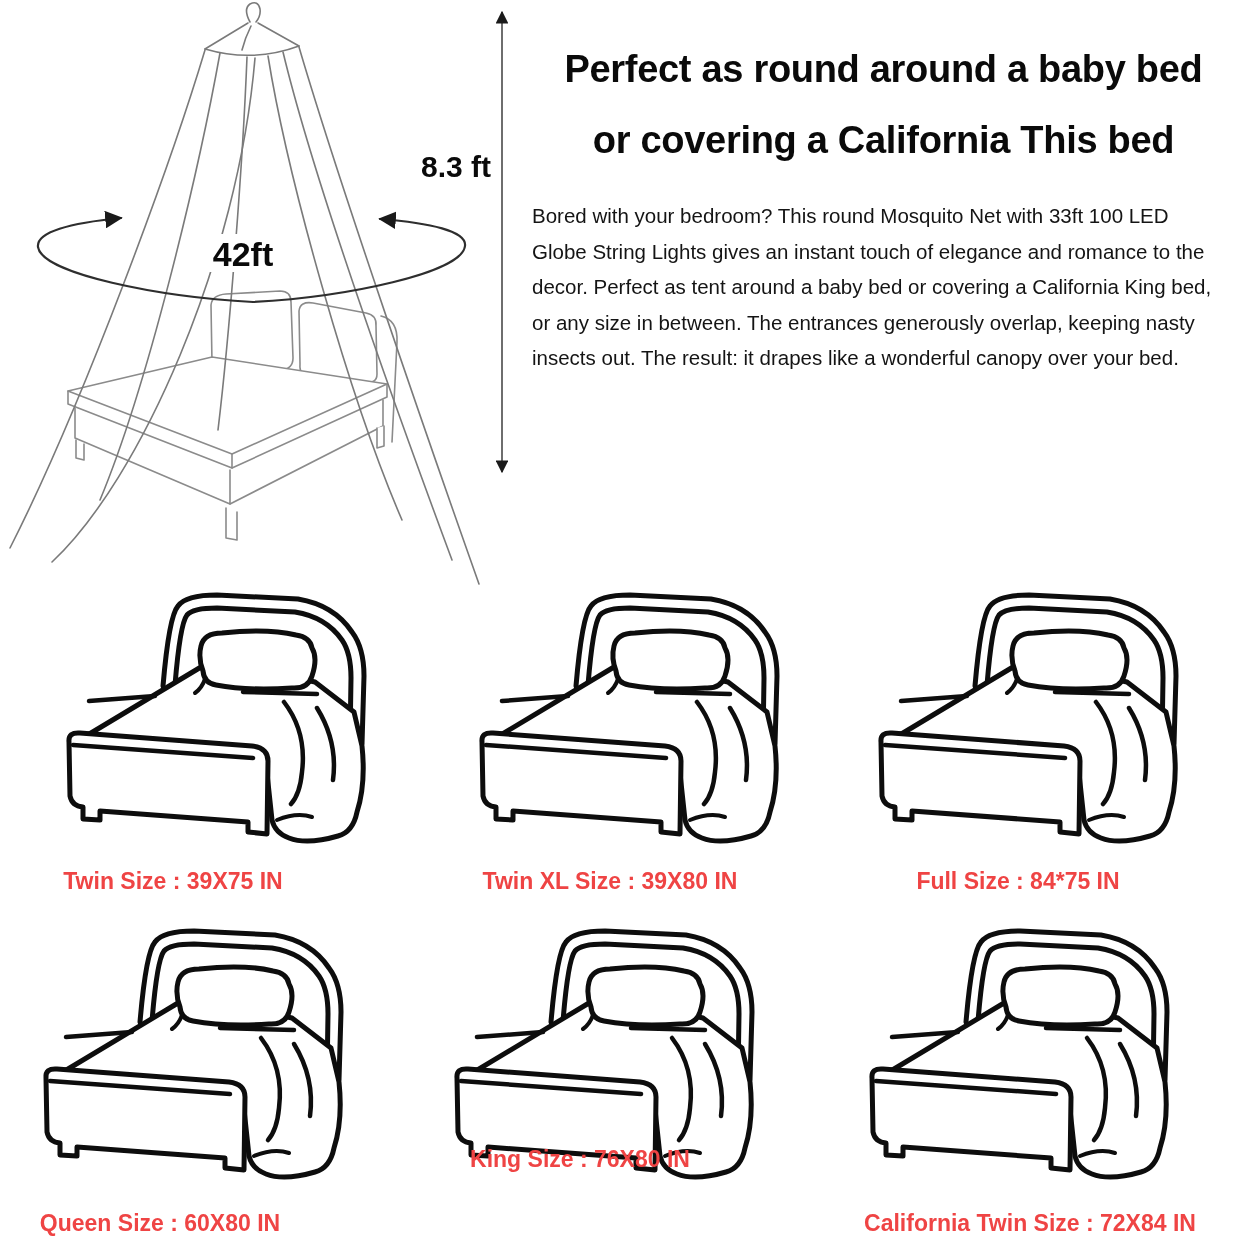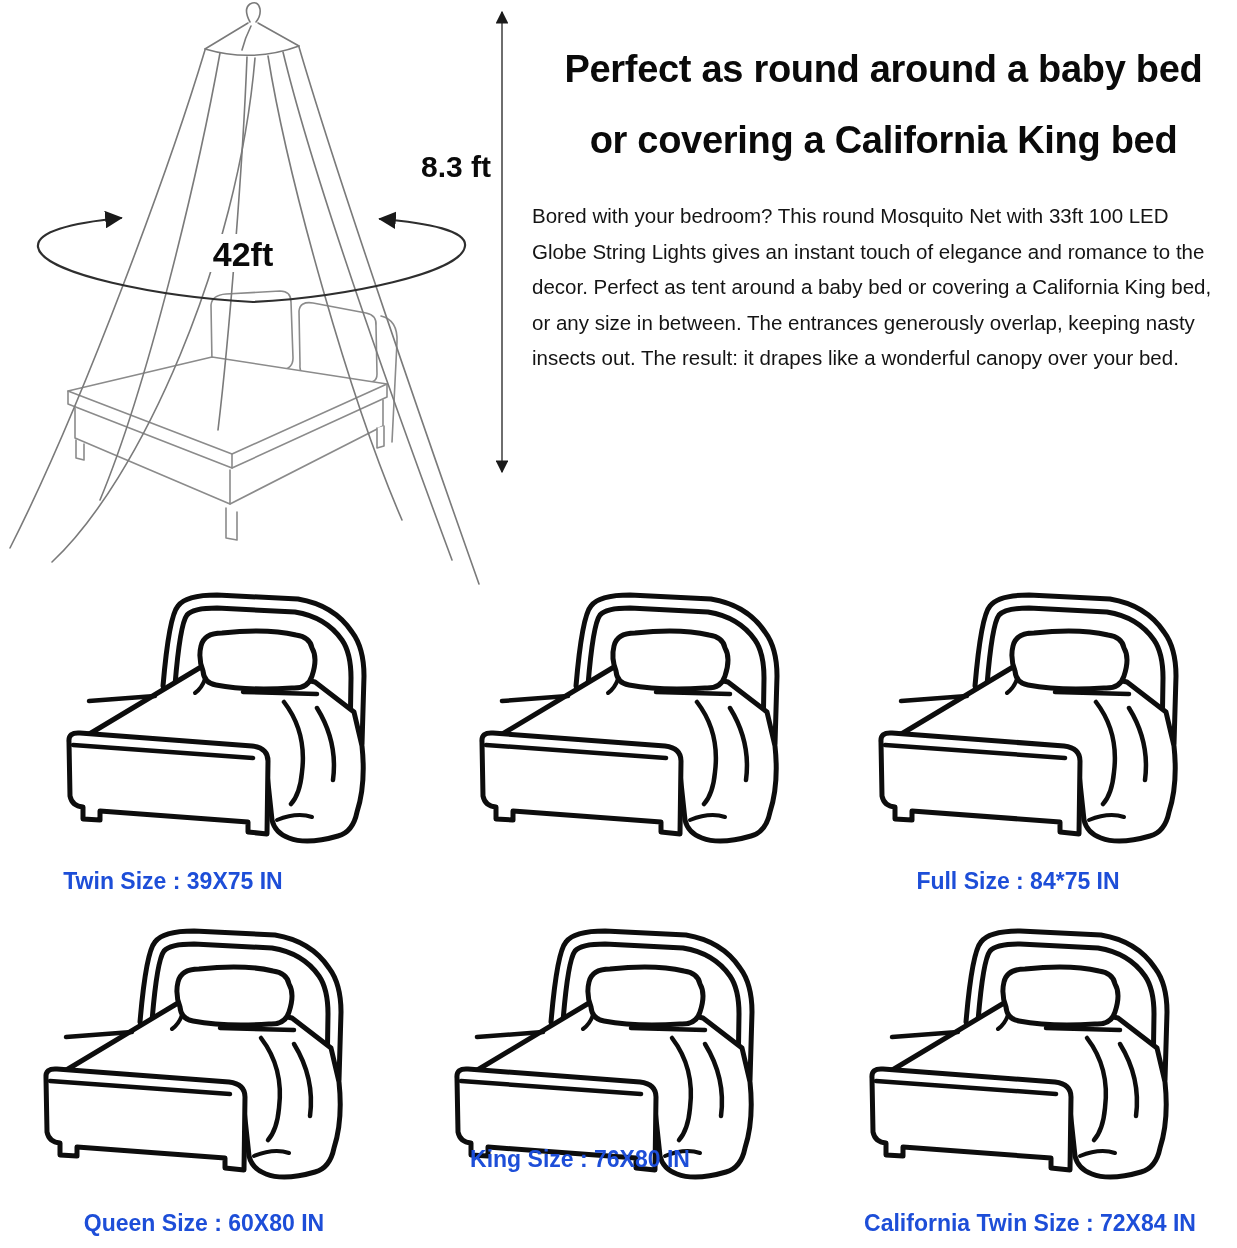--- a/index.html
+++ b/index.html
@@ -7,34 +7,34 @@
     position:relative;width:1237px;height:1248px;background:#ffffff;
     font-family:"Liberation Sans",sans-serif;color:#0a0a0a;overflow:hidden;
   }
   svg text{font-family:"Liberation Sans",sans-serif;}
   .canopy-svg{position:absolute;left:0;top:0;}
   .hero{position:absolute;left:532px;top:34px;width:703px;}
   .headline{margin:0;font-size:38px;font-weight:bold;line-height:71px;text-align:center;color:#0a0a0a;letter-spacing:-0.3px;}
   .headline .hl{display:block;white-space:nowrap;}
   .desc{margin:22px 16px 0 0;font-size:20.5px;line-height:35.5px;color:#141414;text-align:left;}
   .bed-svg{position:absolute;}
-  .size-label{position:absolute;font-weight:bold;font-size:23px;white-space:nowrap;text-align:center;color:#1d4ed8;}
+  .size-label{position:absolute;font-weight:bold;font-size:23px;white-space:nowrap;text-align:center;color:#ef4444;}
   
   #bed-twin{left:55px;top:582px;}
   #bed-twinxl{left:468px;top:582px;}
   #bed-full{left:867px;top:582px;}
   
   #bed-queen{left:32px;top:918px;}
   #bed-king{left:443px;top:918px;}
   #bed-calking{left:858px;top:918px;}
   
   #label-twin{left:0px;top:868px;width:346px;}
   #label-twinxl{left:440px;top:868px;width:340px;}
   #label-full{left:848px;top:868px;width:340px;}
-  #label-queen{left:0px;top:1210px;width:320px;padding-left:44px;}
+  #label-queen{left:0px;top:1210px;width:320px;}
   #label-king{left:410px;top:1146px;width:340px;}
   #label-calking{left:860px;top:1210px;width:340px;}
 </style>
 </head>
 <body>
 
 <div class="canvas">
 
   <svg class="canopy-svg" width="530" height="600" viewBox="0 0 530 600">
     <defs>
@@ -79,21 +79,21 @@
     <rect x="209" y="234" width="70" height="38" fill="#ffffff" stroke="none"></rect>
     <text x="243" y="266" text-anchor="middle" font-size="34" font-weight="bold" fill="#0a0a0a">42ft</text>
 
     <line x1="502" y1="12" x2="502" y2="472" stroke="#4a4a4a" stroke-width="1.6" marker-start="url(#ah)" marker-end="url(#ah)"></line>
     <text x="491" y="177" text-anchor="end" font-size="30" font-weight="bold" fill="#0a0a0a">8.3 ft</text>
   </svg>
 
   <div class="hero">
     <h1 class="headline">
       <span class="hl">Perfect as round around a baby bed</span>
-      <span class="hl">or covering a California King bed</span>
+      <span class="hl">or covering a California This bed</span>
     </h1>
     <p class="desc">Bored with your bedroom? This round Mosquito Net with 33ft 100 LED Globe String Lights gives an instant touch of elegance and romance to the decor. Perfect as tent around a baby bed or covering a California King bed, or any size in between. The entrances generously overlap, keeping nasty insects out. The result: it drapes like a wonderful canopy over your bed.</p>
   </div>
 
   <svg width="0" height="0" style="position:absolute" aria-hidden="true">
     <defs>
       <symbol id="bed-symbol" viewBox="0 0 330 275">
         <g fill="none" stroke="#0d0d0d" stroke-width="5" stroke-linecap="round" stroke-linejoin="round">
 
           <path d="M108 104 Q114 34 123 24 Q131 13 162 13 L243 17 Q279 23 297 50 Q309 66 309 94 L307 162" fill="#fff"></path>
@@ -130,18 +130,19 @@
       <use href="#bed-symbol"></use>
     </svg>
   <svg id="bed-king" class="bed-svg" width="330" height="275">
       <use href="#bed-symbol"></use>
     </svg>
   <svg id="bed-calking" class="bed-svg" width="330" height="275">
       <use href="#bed-symbol"></use>
     </svg>
 
   <div id="label-twin" class="size-label">Twin Size : 39X75 IN</div>
+  <div id="label-twinxl" class="size-label">Twin XL Size : 39X80 IN</div>
   <div id="label-full" class="size-label">Full Size : 84*75 IN</div>
   <div id="label-queen" class="size-label">Queen Size : 60X80 IN</div>
   <div id="label-king" class="size-label">King Size : 76X80 IN</div>
   <div id="label-calking" class="size-label">California Twin Size : 72X84 IN</div>
 
 </div>
 
 </body></html>

